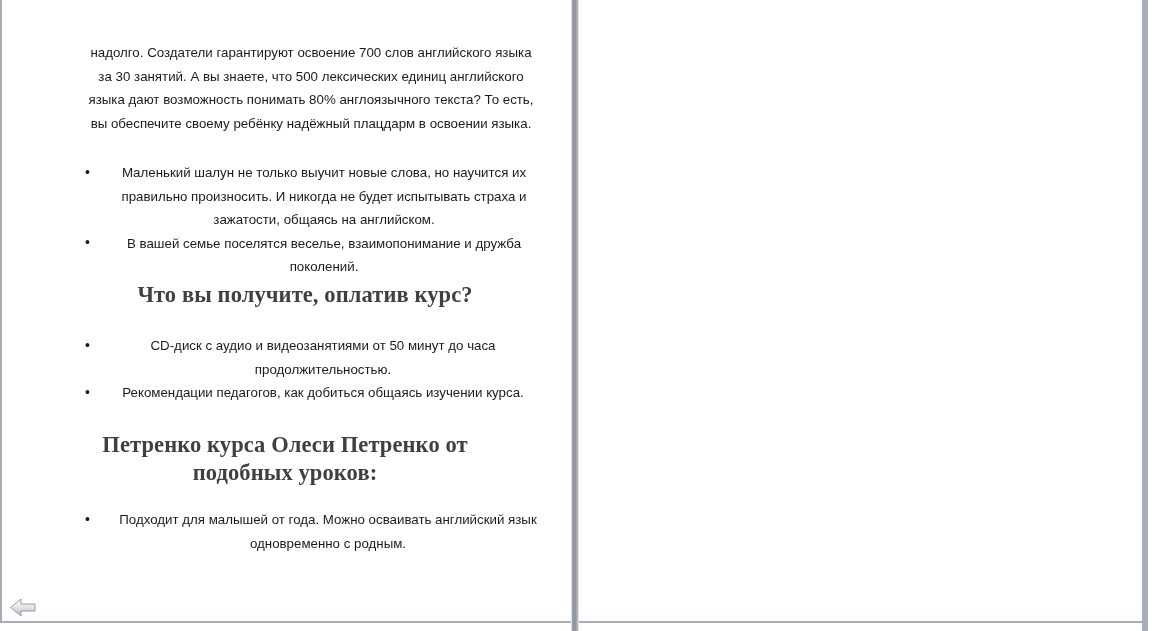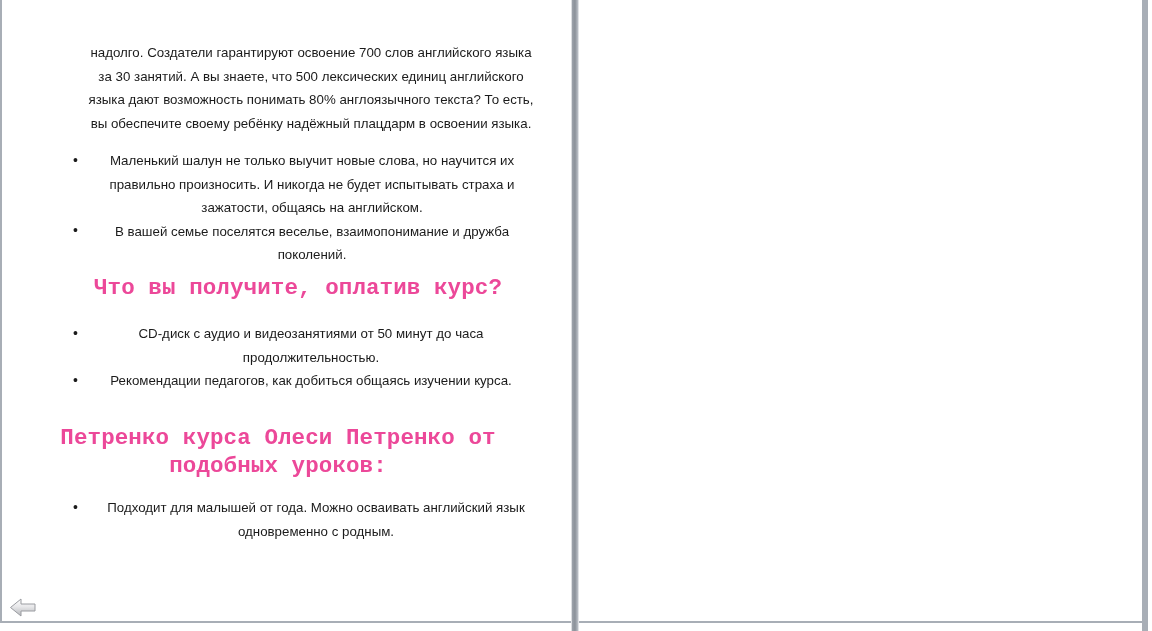--- a/index.html
+++ b/index.html
@@ -70,32 +70,32 @@
   
   .para {
     color: #1b1b1b;
     font-size: 13.3px;
     line-height: 23.5px;
     font-family: "Liberation Sans", sans-serif;
     margin: 0;
   }
 
   .heading {
-    color: #ec4899;
-    font-family: Liberation Mono, monospace;
+    color: #404040;
+    font-family: Liberation Serif, serif;
     font-weight: bold;
     font-size: 22.5px;
     line-height: 28px;
-    margin: 0;
+    margin: 7px;
     letter-spacing: 0.1px;
   }
 
   ul.bullets {
     list-style: none;
-    margin: 4px;
+    margin: 16px;
     padding: 0;
   }
   ul.bullets > li {
     position: relative;
     color: #1b1b1b;
     font-size: 13.3px;
     line-height: 23.5px;
     margin: 0;
   }
   ul.bullets > li::before {

